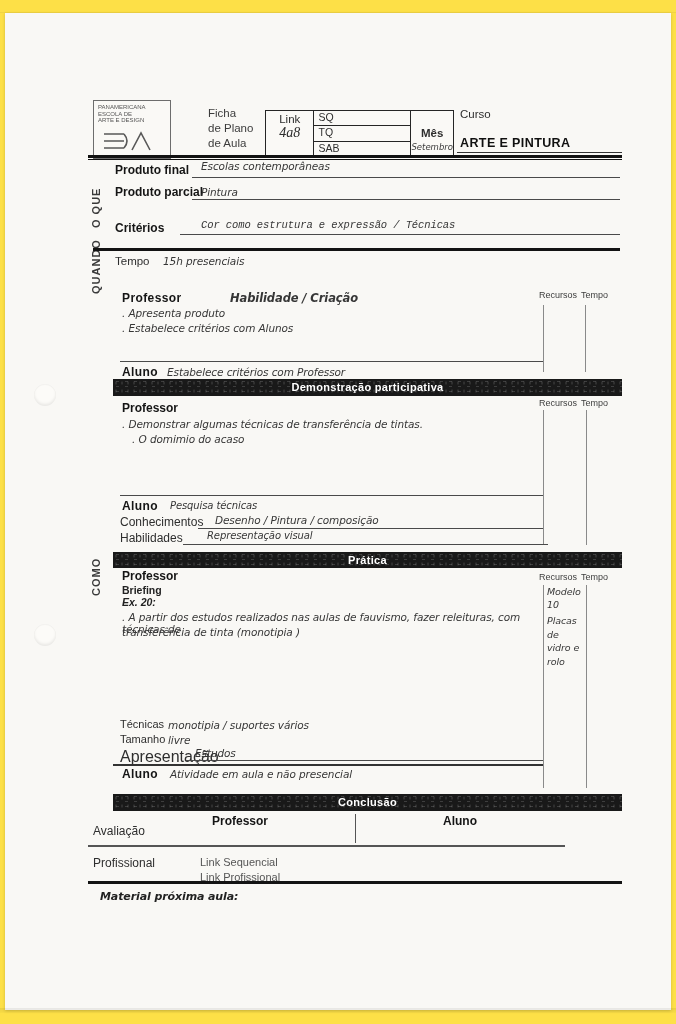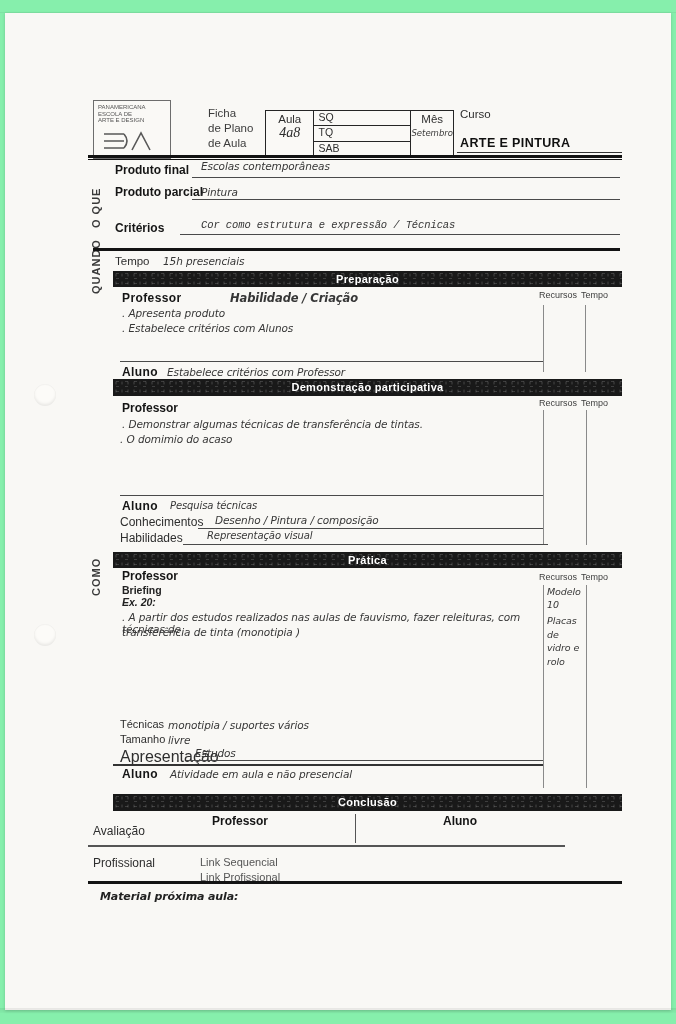--- a/index.html
+++ b/index.html
@@ -1,16 +1,16 @@
 <!DOCTYPE html>
 <html><head>
 <meta charset="utf-8">
 <style>
   html,body { margin:0; padding:0; background:#e8e6e3; }
-  .stage { position:relative; width:676px; height:1024px; background:#86efac;
+  .stage { position:relative; width:676px; height:1024px; background:#fde047;
            font-family:"Liberation Sans", sans-serif; overflow:hidden; }
   .paper { position:absolute; left:5px; top:13px; width:666px; height:997px;
            background:#f9f8f5; box-shadow:0 1px 3px rgba(0,0,0,0.18); }
   .abs { position:absolute; }
   .hline { position:absolute; height:1px; background:#4a4a4a; }
   .vline { position:absolute; width:1px; background:#8a8a8a; }
   .rule  { position:absolute; background:#131313; }
   .dblrule { position:absolute; height:6px;
              background:linear-gradient(to bottom,#121212 0 3px,transparent 3px 4px,#121212 4px 5px,transparent 5px); }
   .secbar { position:absolute; left:113px; width:509px; height:16px;
@@ -63,30 +63,30 @@
   </div>
 
   <div class="ftitle">
     <div>Ficha</div>
     <div>de Plano</div>
     <div>de Aula</div>
   </div>
 
   <div class="aula-table">
     <div class="cell-aula">
-      <div style="font-size:11.5px; color:#2e2e2e; margin-top:2px;">Aula</div>
+      <div style="font-size:11.5px; color:#2e2e2e; margin-top:2px;">Link</div>
       <div style="font-family:Liberation Serif, serif; font-style:italic; font-size:14px; color:#2c2c2c;">4a8</div>
     </div>
     <div class="cell-days">
       <div class="day-row">SQ</div>
       <div class="day-row">TQ</div>
       <div class="day-row">SAB</div>
     </div>
     <div class="cell-mes">
-      <div style="font-size:11.5px; color:#2e2e2e; margin-top:2px;">Mês</div>
+      <div style="font-size:11.5px; color:#2e2e2e; margin-top:16px;font-weight:bold;">Mês</div>
       <div style="font-family:'DejaVu Sans',sans-serif; font-style:italic; font-size:8.5px; color:#3a3a3a; margin-top:3px;">Setembro</div>
     </div>
   </div>
 
   <div class="lbl" style="left:460px; top:108px;">Curso</div>
   <div class="abs" style="left:460px; top:136px; font-weight:bold; font-size:12.5px; color:#101010; letter-spacing:.4px;">ARTE E PINTURA</div>
   <div class="hline" style="left:457px; top:152px; width:165px; background:#333;"></div>
 
   <div class="dblrule" style="left:88px; top:155px; width:534px;"></div>
 
@@ -103,39 +103,38 @@
   <div class="hline" style="left:192px; top:199px; width:428px;"></div>
 
   <div class="lblB" style="left:115px; top:221px;">Critérios</div>
   <div class="hand" style="left:201px; top:219px;font-family:Liberation Mono, monospace;">Cor como estrutura e expressão / Técnicas</div>
   <div class="hline" style="left:180px; top:234px; width:440px;"></div>
 
   <div class="rule" style="left:93px; top:248px; width:527px; height:2.5px;"></div>
   <div class="lbl" style="left:115px; top:255px;">Tempo</div>
   <div class="hand" style="left:163px; top:255px;">15h presenciais</div>
 
-  <div class="secbar" style="top:271px;">Preparação</div>
   <div class="lblB" style="left:122px; top:291px; letter-spacing:.4px;">Professor</div>
   <div class="hand" style="left:230px; top:291px; font-weight:bold; font-size:11.5px;">Habilidade / Criação</div>
   <div class="lblS" style="left:539px; top:290px;">Recursos</div>
   <div class="lblS" style="left:581px; top:290px;">Tempo</div>
   <div class="hand" style="left:122px; top:307px;">. Apresenta produto</div>
   <div class="hand" style="left:122px; top:322px;">. Estabelece critérios com Alunos</div>
   <div class="vline" style="left:543px; top:305px; height:67px;"></div>
   <div class="vline" style="left:585px; top:305px; height:67px;"></div>
   <div class="hline" style="left:120px; top:361px; width:423px;"></div>
   <div class="lblB" style="left:122px; top:365px; letter-spacing:.4px;">Aluno</div>
   <div class="hand" style="left:167px; top:366px;">Estabelece critérios com Professor</div>
 
   <div class="secbar" style="top:379px; height:17px; line-height:17px;">Demonstração participativa</div>
   <div class="lblS" style="left:539px; top:398px;">Recursos</div>
   <div class="lblS" style="left:581px; top:398px;">Tempo</div>
   <div class="lblB" style="left:122px; top:401px;">Professor</div>
   <div class="hand" style="left:122px; top:418px;">. Demonstrar algumas técnicas de transferência de tintas.</div>
-  <div class="hand" style="left:120px; top:433px;">. O domimio do acaso</div>
+  <div class="hand" style="left:132px; top:433px;">. O domimio do acaso</div>
   <div class="vline" style="left:543px; top:410px; height:135px;"></div>
   <div class="vline" style="left:586px; top:410px; height:135px;"></div>
   <div class="hline" style="left:120px; top:495px; width:423px;"></div>
   <div class="lblB" style="left:122px; top:499px; letter-spacing:.4px;">Aluno</div>
   <div class="hand" style="left:170px; top:500px; font-size:10px;">Pesquisa técnicas</div>
   <div class="lbl" style="left:120px; top:515px; font-size:12px;">Conhecimentos</div>
   <div class="hand" style="left:207px; top:514px;margin-left:8px;">Desenho / Pintura / composição</div>
   <div class="hline" style="left:198px; top:528px; width:345px;"></div>
   <div class="lbl" style="left:120px; top:531px; font-size:12px;">Habilidades</div>
   <div class="hand" style="left:207px; top:530px; font-size:10px;">Representação visual</div>

